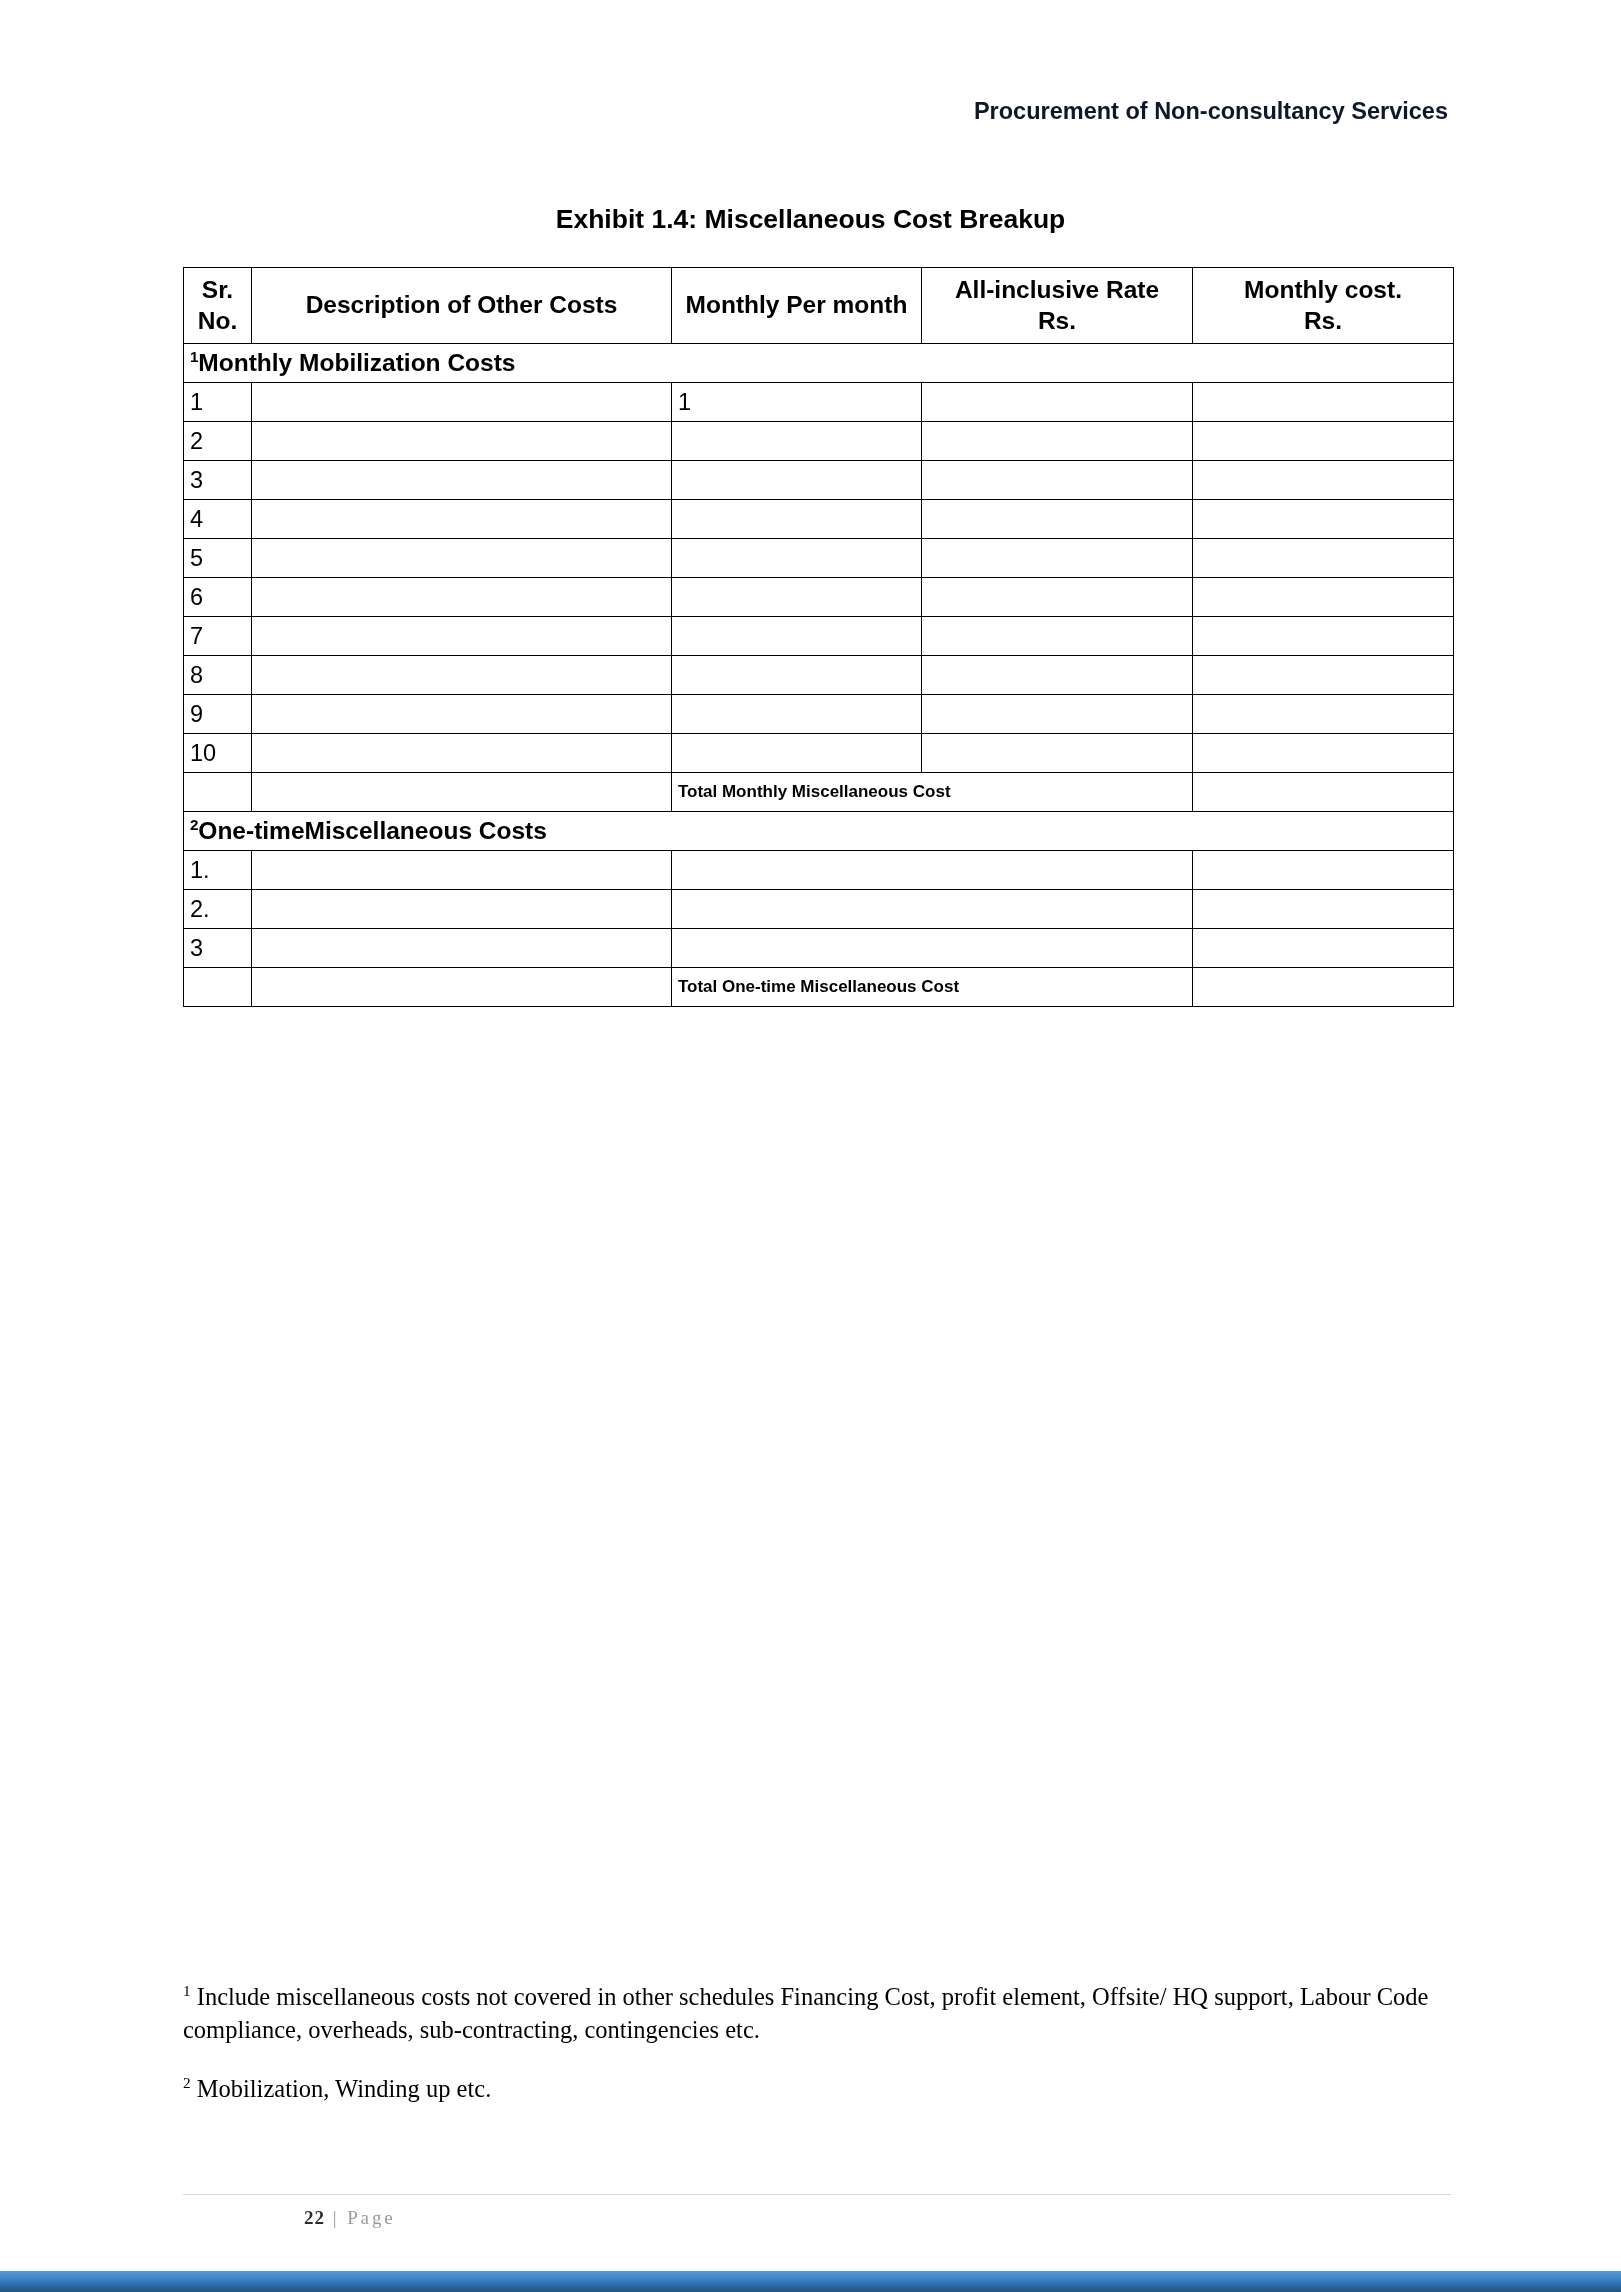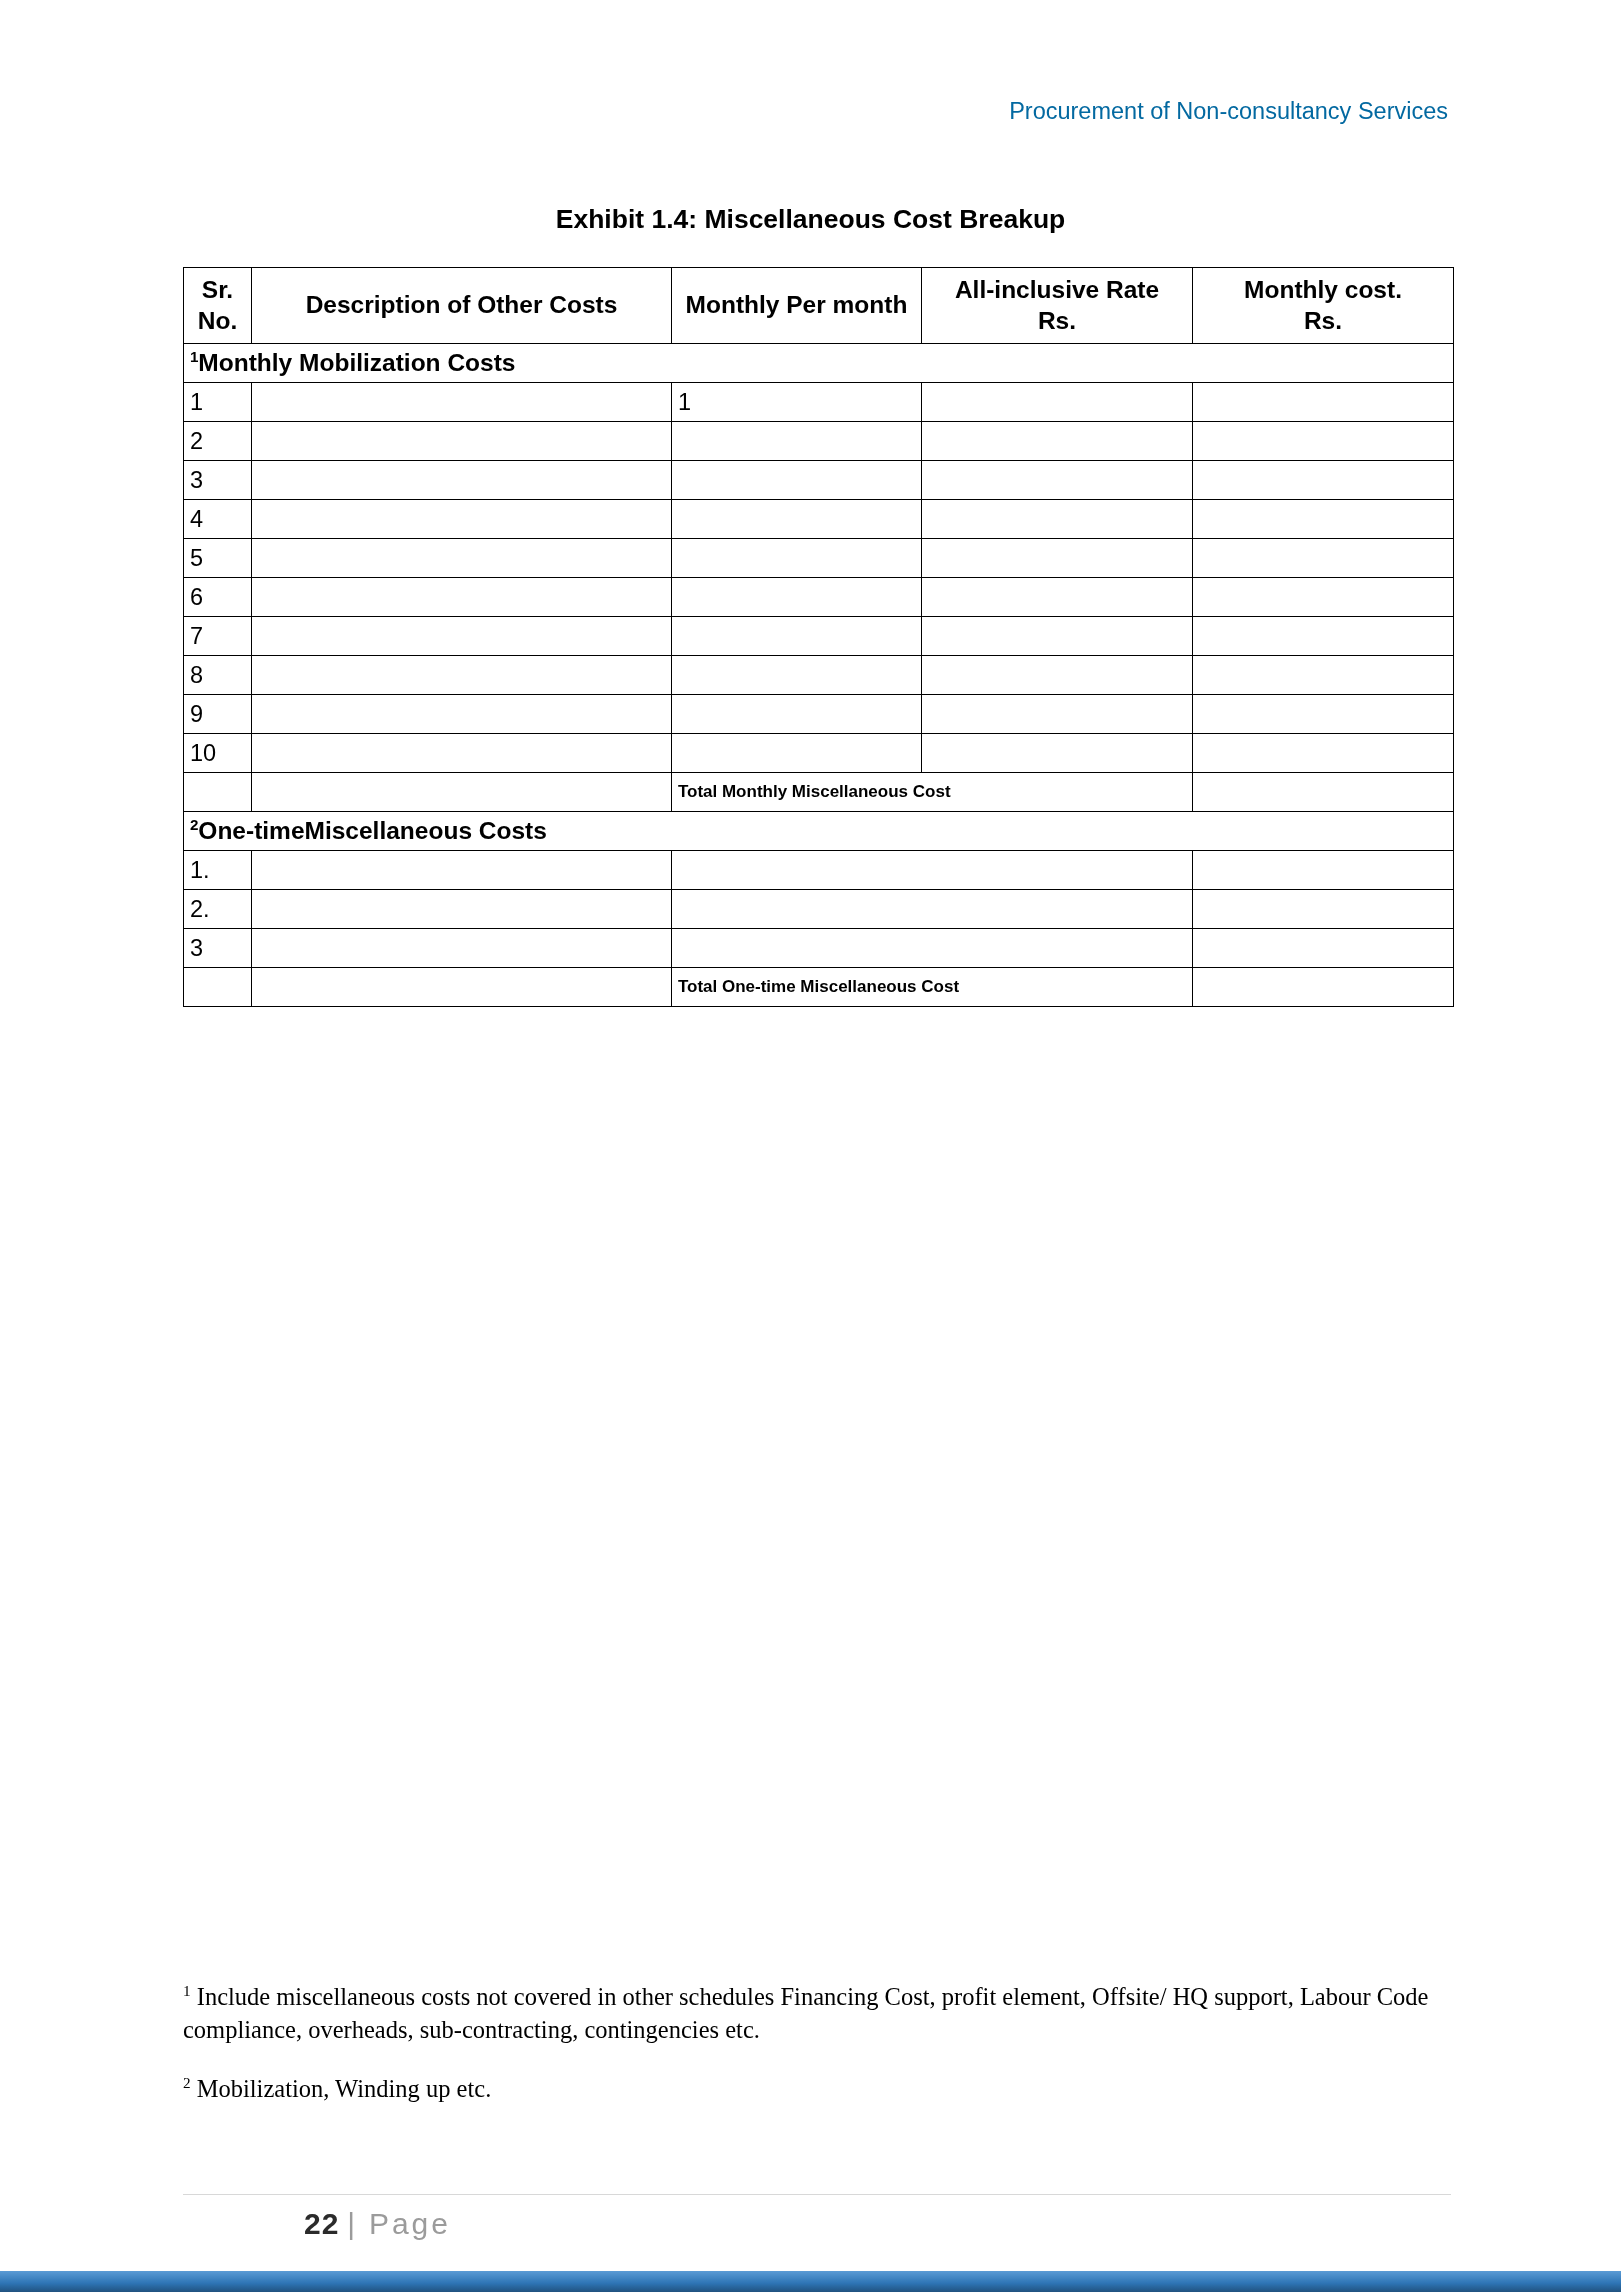--- a/index.html
+++ b/index.html
@@ -10,21 +10,22 @@
     background: #ffffff;
     font-family: "Liberation Sans", sans-serif;
     color: #000000;
     overflow: hidden;
   }
   .running-header {
     position: absolute;
     top: 98px;
     right: 173px;
     font-size: 23.5px;
-    color: #0369a1;
+    color: #0f172a;
+    font-weight: bold;
   }
   .title {
     position: absolute;
     top: 204px;
     left: 0;
     width: 100%;
     text-align: center;
     font-size: 26.5px;
     font-weight: bold;
     margin: 0;
@@ -78,23 +79,24 @@
     position: absolute;
     left: 183px;
     width: 1268px;
     top: 2194px;
     border-top: 1.5px solid #d8d8d8;
   }
   .footer-left {
     position: absolute;
     left: 304px;
     top: 2207px;
-    font-size: 30px;
+    font-size: 19px;
     color: #9b9b9b;
     letter-spacing: 2.9px;
+    font-family: Liberation Serif, serif;
   }
   .footer-left .pg-num {
     font-weight: bold;
     color: #2b2b2b;
     letter-spacing: 1px;
     margin-right: 7.8px;
   }
   .footer-right {
     position: absolute;
     left: 647px;

